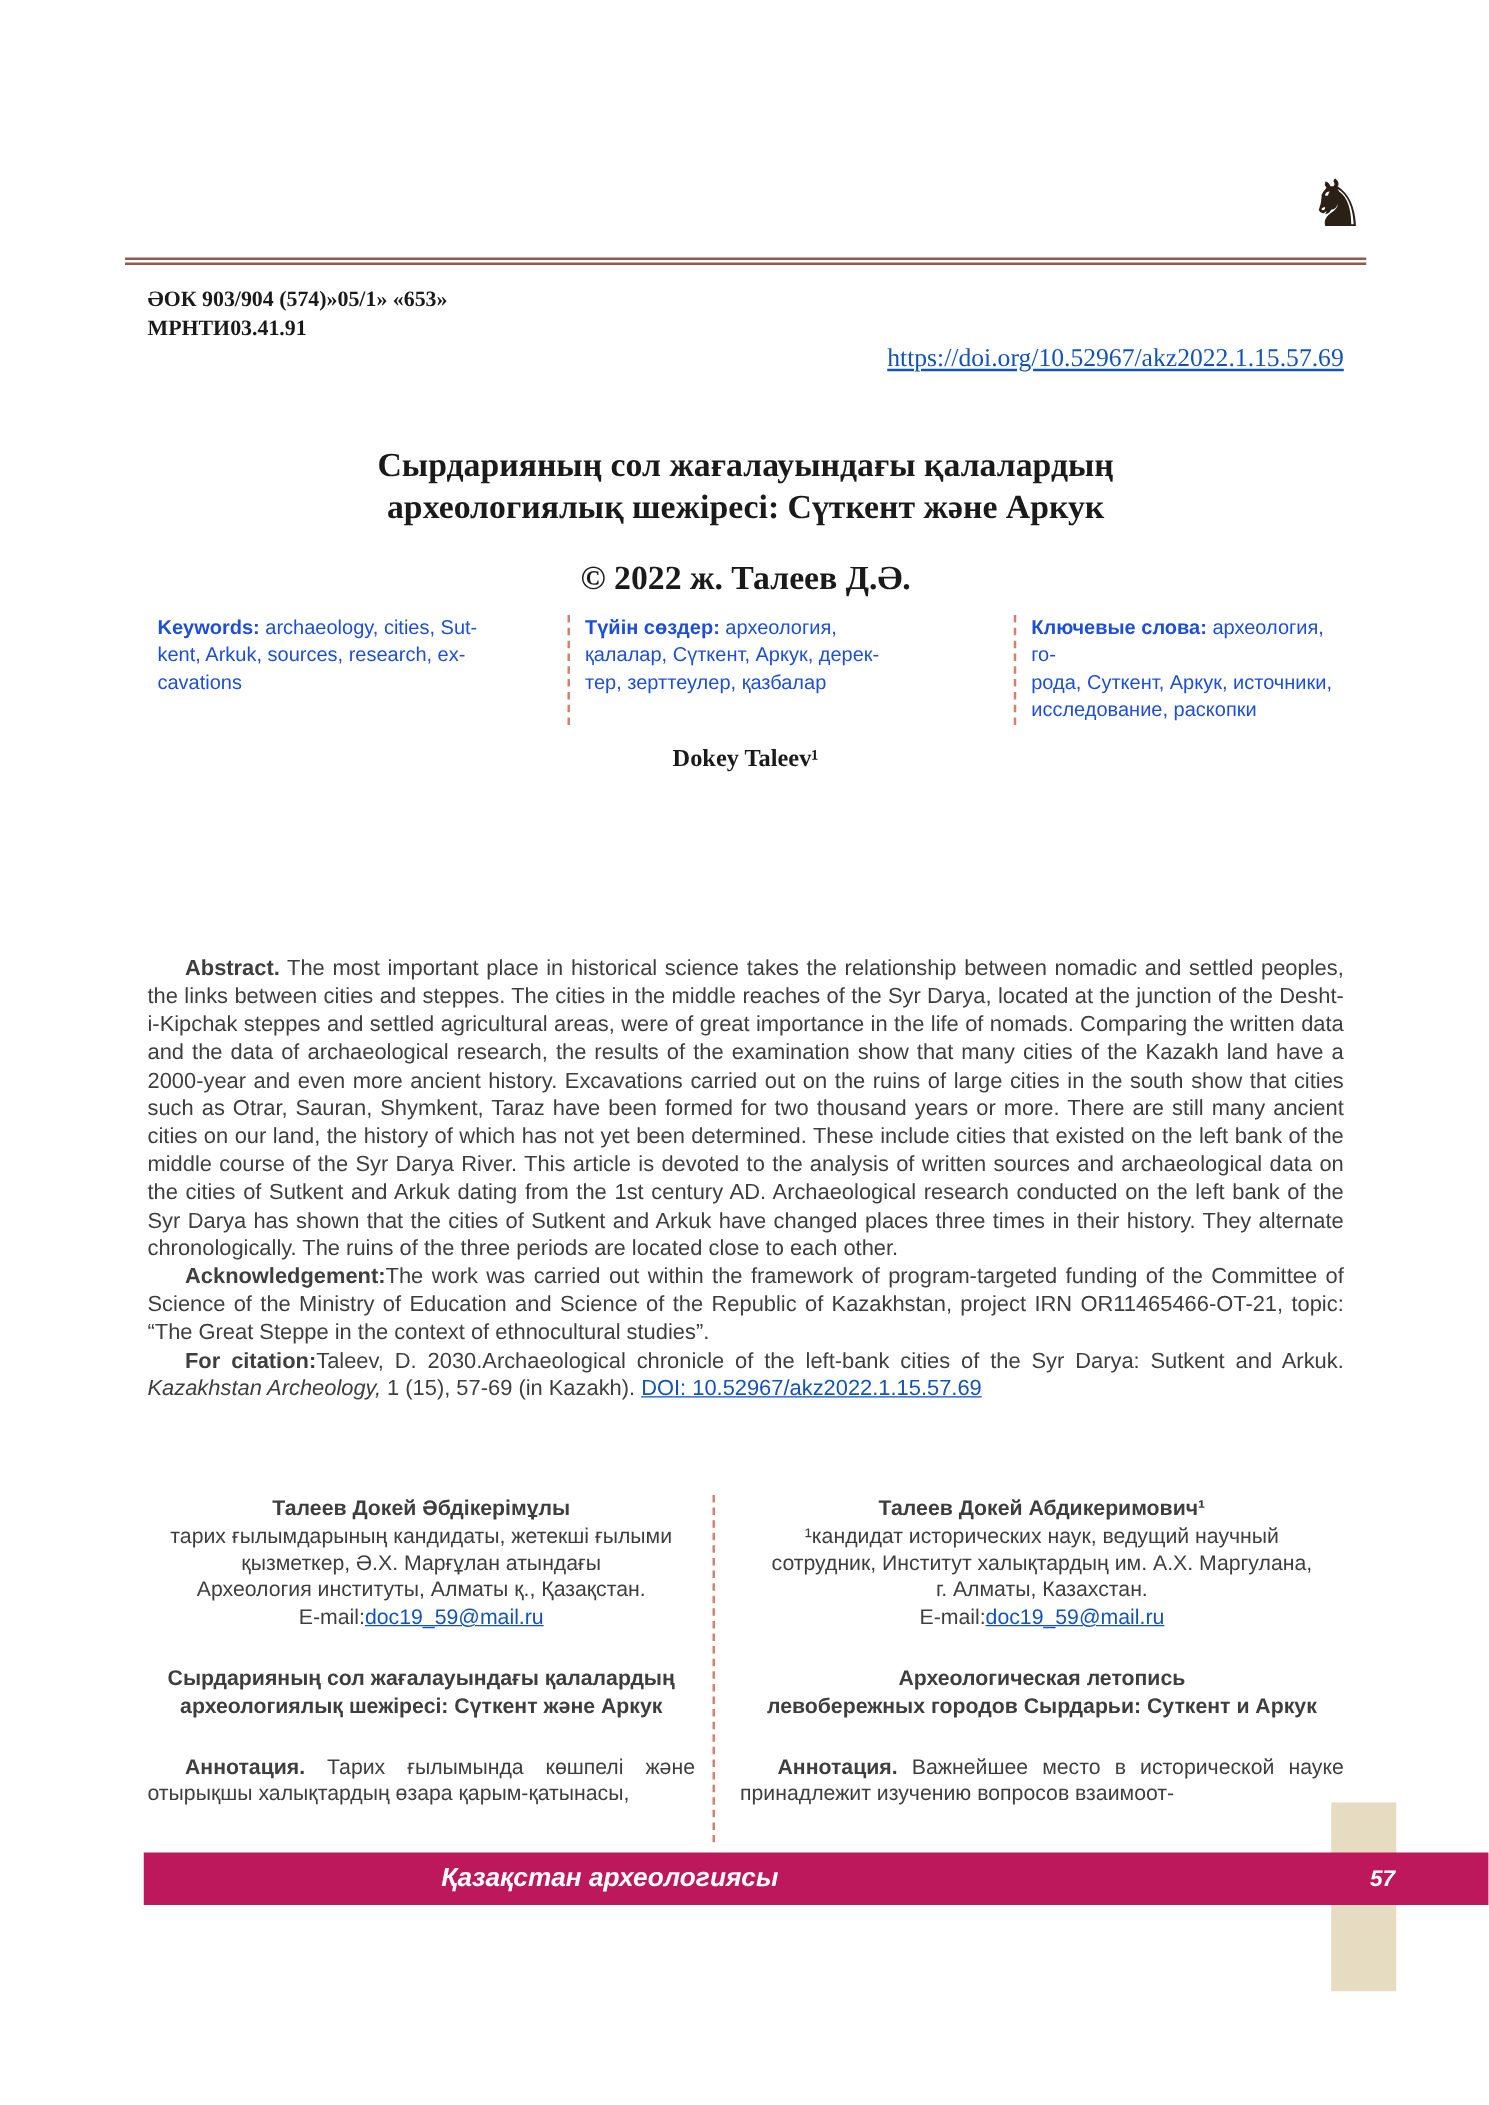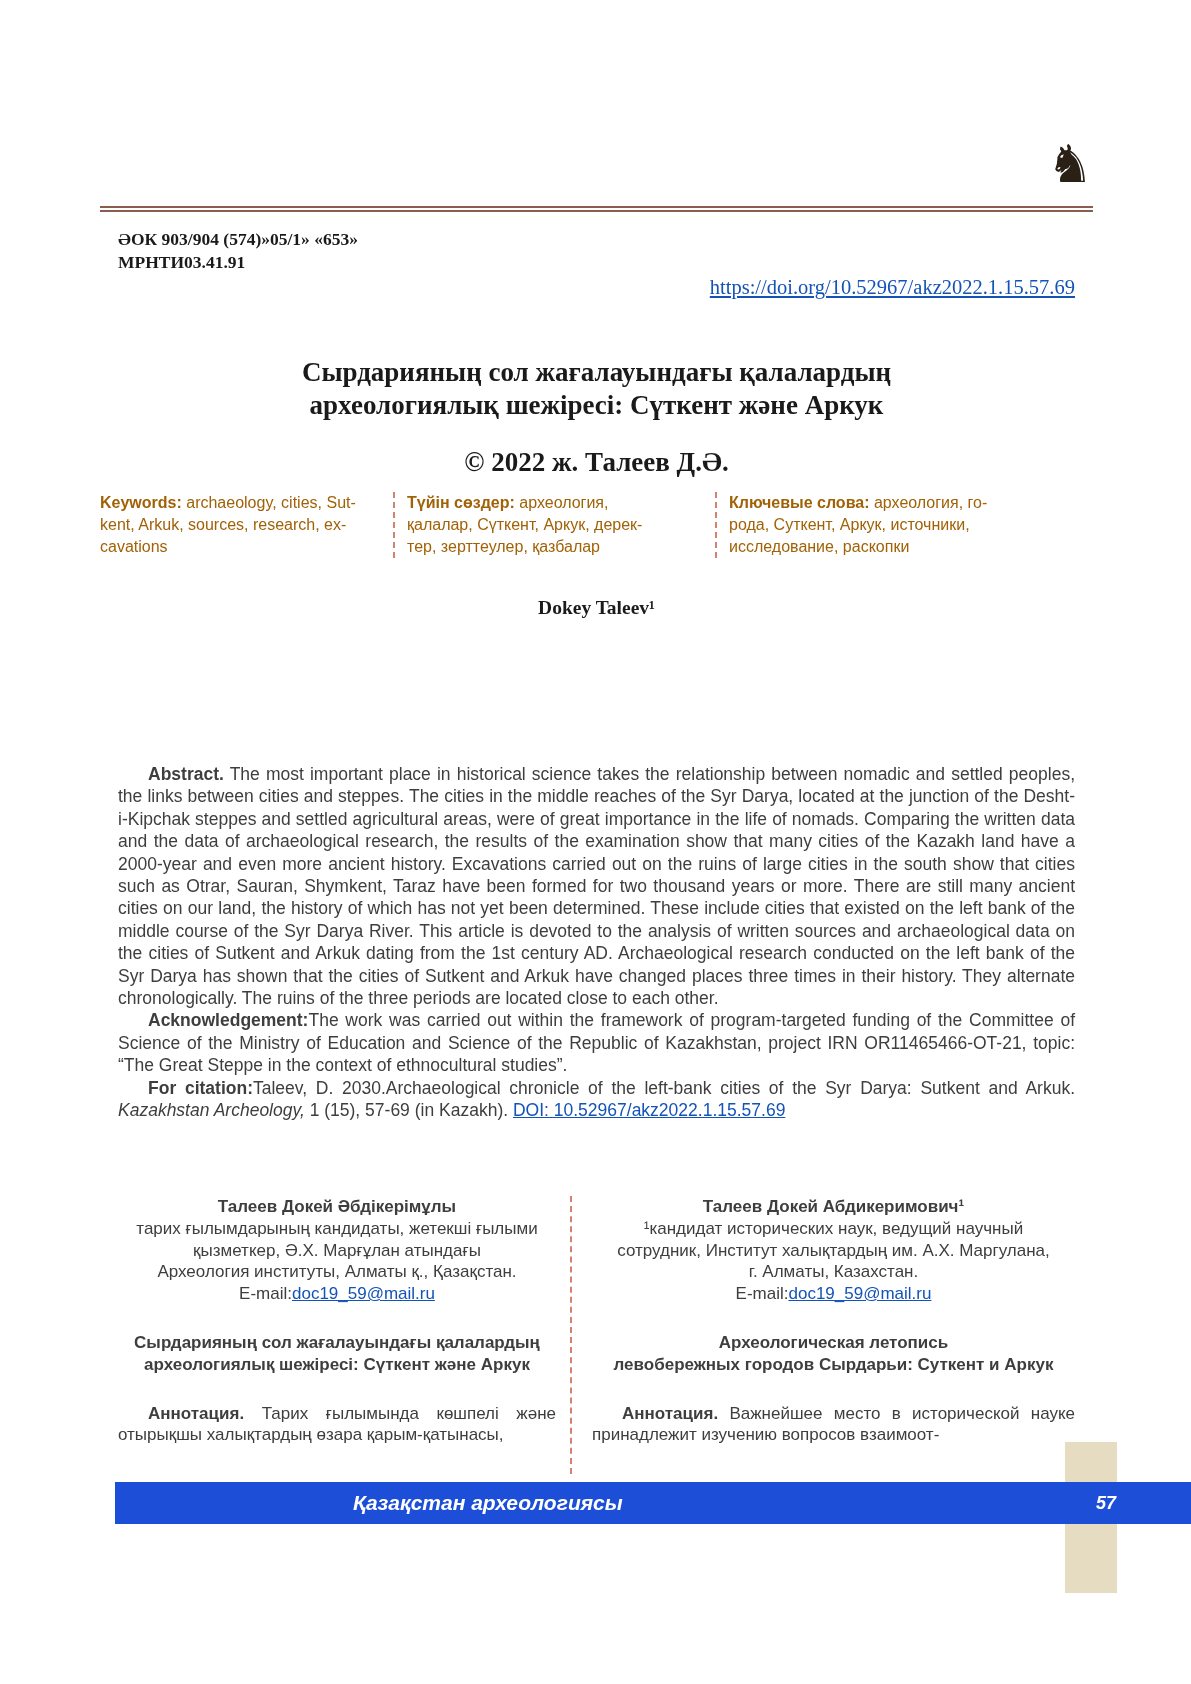--- a/index.html
+++ b/index.html
@@ -18,22 +18,22 @@
   .udc{top:228px;left:118px;font-weight:bold;font-size:17.5px;line-height:23px;}
   .doi-top{top:276px;left:118px;width:957px;text-align:right;font-size:20.5px;}
   a.link{color:#1353b8;text-decoration:underline;cursor:pointer;}
 
   
   .title-kk{top:356px;left:118px;width:957px;text-align:center;font-weight:bold;
             font-size:27px;line-height:33px;white-space:pre-line;}
   .copyright{top:447px;left:118px;width:957px;text-align:center;font-weight:bold;font-size:27px;}
 
   
-  .keywords{top:492px;left:100px;width:957px;display:flex;
-            font-family:"Liberation Sans",sans-serif;font-size:16px;line-height:22px;color:#a16207;}
+  .keywords{top:492px;left:126px;width:957px;display:flex;
+            font-family:"Liberation Sans",sans-serif;font-size:16px;line-height:22px;color:#1d4ed8;gap:35px;}
   .kw-col{box-sizing:border-box;}
   .kw-en{width:293px;padding-right:12px;}
   .kw-kk{width:322px;padding:0 12px;border-left:2px dashed #d4826f;}
   .kw-ru{flex:1;padding-left:12px;border-left:2px dashed #d4826f;}
   .kw-text{white-space:pre-line;}
   .b{font-weight:bold;}
   .i{font-style:italic;}
 
   
   .author-en{top:597px;left:118px;width:957px;text-align:center;}
@@ -54,21 +54,21 @@
   .bio-left{box-sizing:border-box;width:454px;padding-right:14px;border-right:2px dashed #d4826f;}
   .bio-right{flex:1;padding-left:20px;}
   .bio-name{font-weight:bold;text-align:center;}
   .bio-aff{text-align:center;white-space:pre-line;}
   .bio-email{text-align:center;}
   .bio-title{font-weight:bold;text-align:center;white-space:pre-line;margin-top:27px;}
   .bio-abstract{text-align:justify;text-indent:30px;margin-top:27px;}
 
   
   .strip{top:1442px;left:1065px;width:52px;height:151px;background:#e6dcc2;z-index:1;}
-  .footer-bar{top:1482px;left:115px;width:1076px;height:42px;background:#1d4ed8;z-index:2;
+  .footer-bar{top:1482px;left:115px;width:1076px;height:42px;background:#be185d;z-index:2;
               color:#ffffff;font-family:"Liberation Sans",sans-serif;font-style:italic;font-weight:bold;
               font-size:21px;line-height:42px;}
   .footer-journal{position:absolute;left:238px;top:0;}
   .footer-issue{position:absolute;left:520px;top:16px;margin-top:44px;}
   .footer-page{position:absolute;left:952px;top:0;width:78px;text-align:center;font-size:18px;}
 </style>
 </head>
 <body>
 
 <div class="page">

